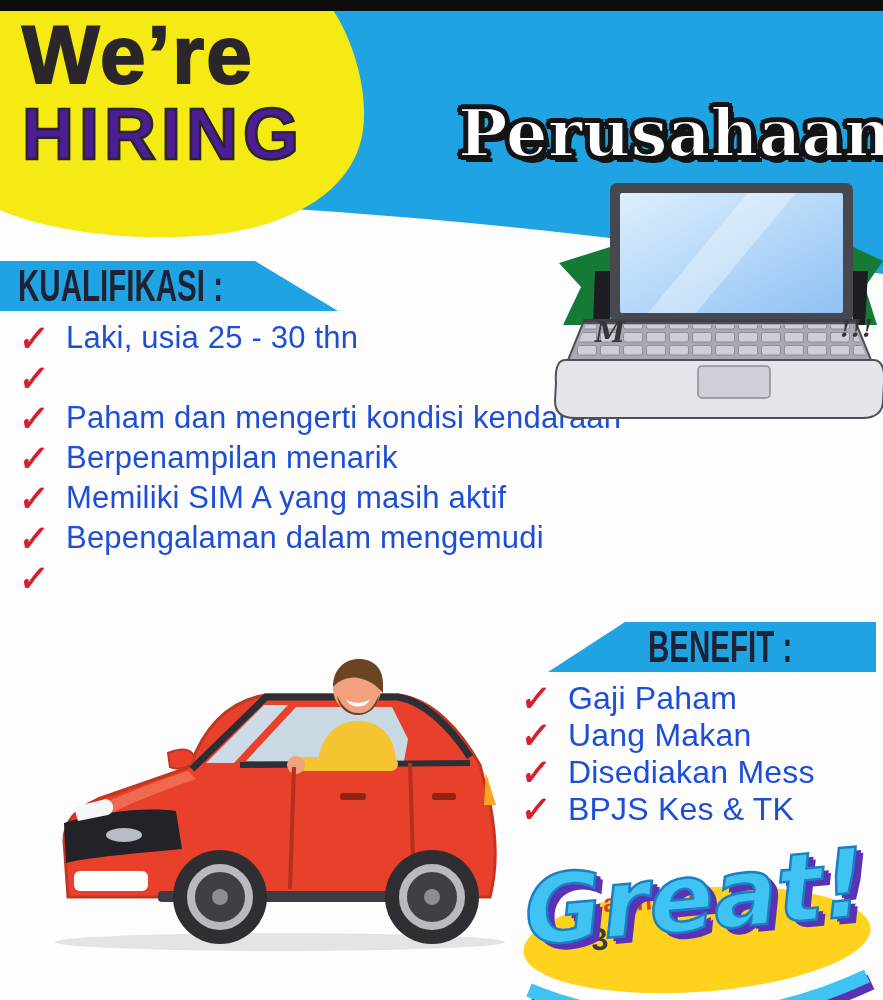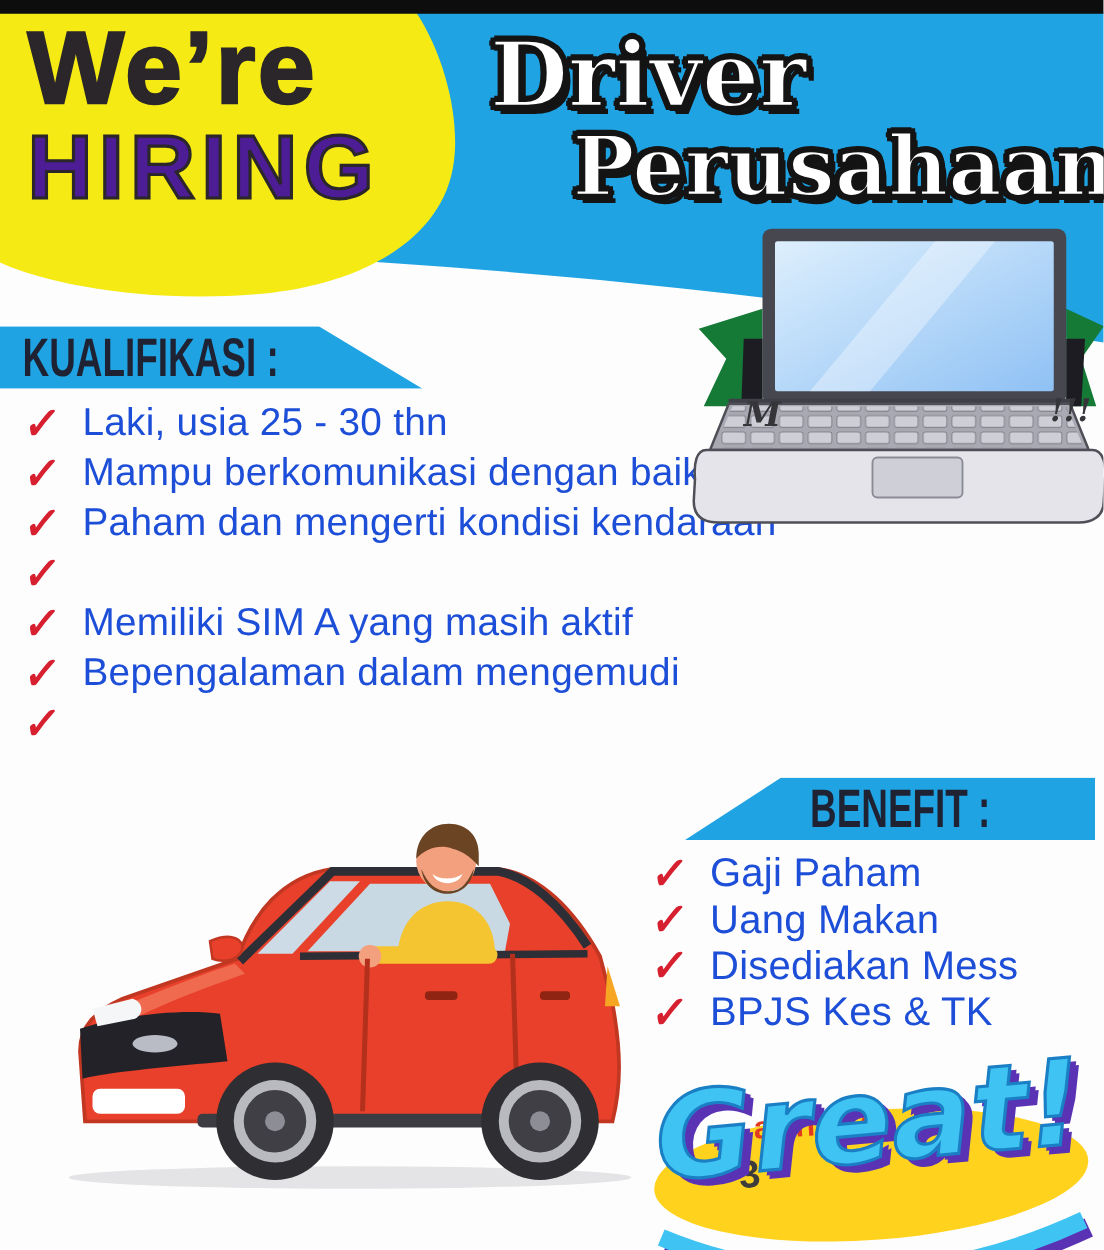--- a/index.html
+++ b/index.html
@@ -91,42 +91,41 @@
 <div class="poster">
 
   <svg class="abs hdr-svg" viewBox="0 0 883 300">
     <path d="M0,10 H883 V274 C760,256 620,238 480,224 C330,210 150,198 0,198 Z" fill="#1fa3e3"></path>
     <path d="M0,10 L333,10 C356,45 368,95 363,130 C356,185 300,226 210,235 C120,243 40,228 0,210 Z" fill="#f5ea14"></path>
     <rect x="0" y="0" width="883" height="11" fill="#0d0d0d"></rect>
   </svg>
 
   <div class="abs hiring-1">We’re</div>
   <div class="abs hiring-2">HIRING</div>
-  <div class="abs title-serif title-1">Driver</div>
   <div class="abs title-serif title-2">Perusahaan</div>
 
   <div class="abs banner banner-kual">
     <span class="banner-label">KUALIFIKASI :</span>
   </div>
 
   <div class="abs q-list">
     <div class="row">
       <span class="check">✓</span>
       <span class="item-text">Laki, usia 25 - 30 thn</span>
     </div>
     <div class="row">
       <span class="check">✓</span>
-      <span class="item-text">Mampu berkomunikasi dengan baik</span>
     </div>
     <div class="row">
       <span class="check">✓</span>
       <span class="item-text">Paham dan mengerti kondisi kendaraan</span>
     </div>
     <div class="row">
       <span class="check">✓</span>
+      <span class="item-text">Berpenampilan menarik</span>
     </div>
     <div class="row">
       <span class="check">✓</span>
       <span class="item-text">Memiliki SIM A yang masih aktif</span>
     </div>
     <div class="row">
       <span class="check">✓</span>
       <span class="item-text">Bepengalaman dalam mengemudi</span>
     </div>
     <div class="row">

